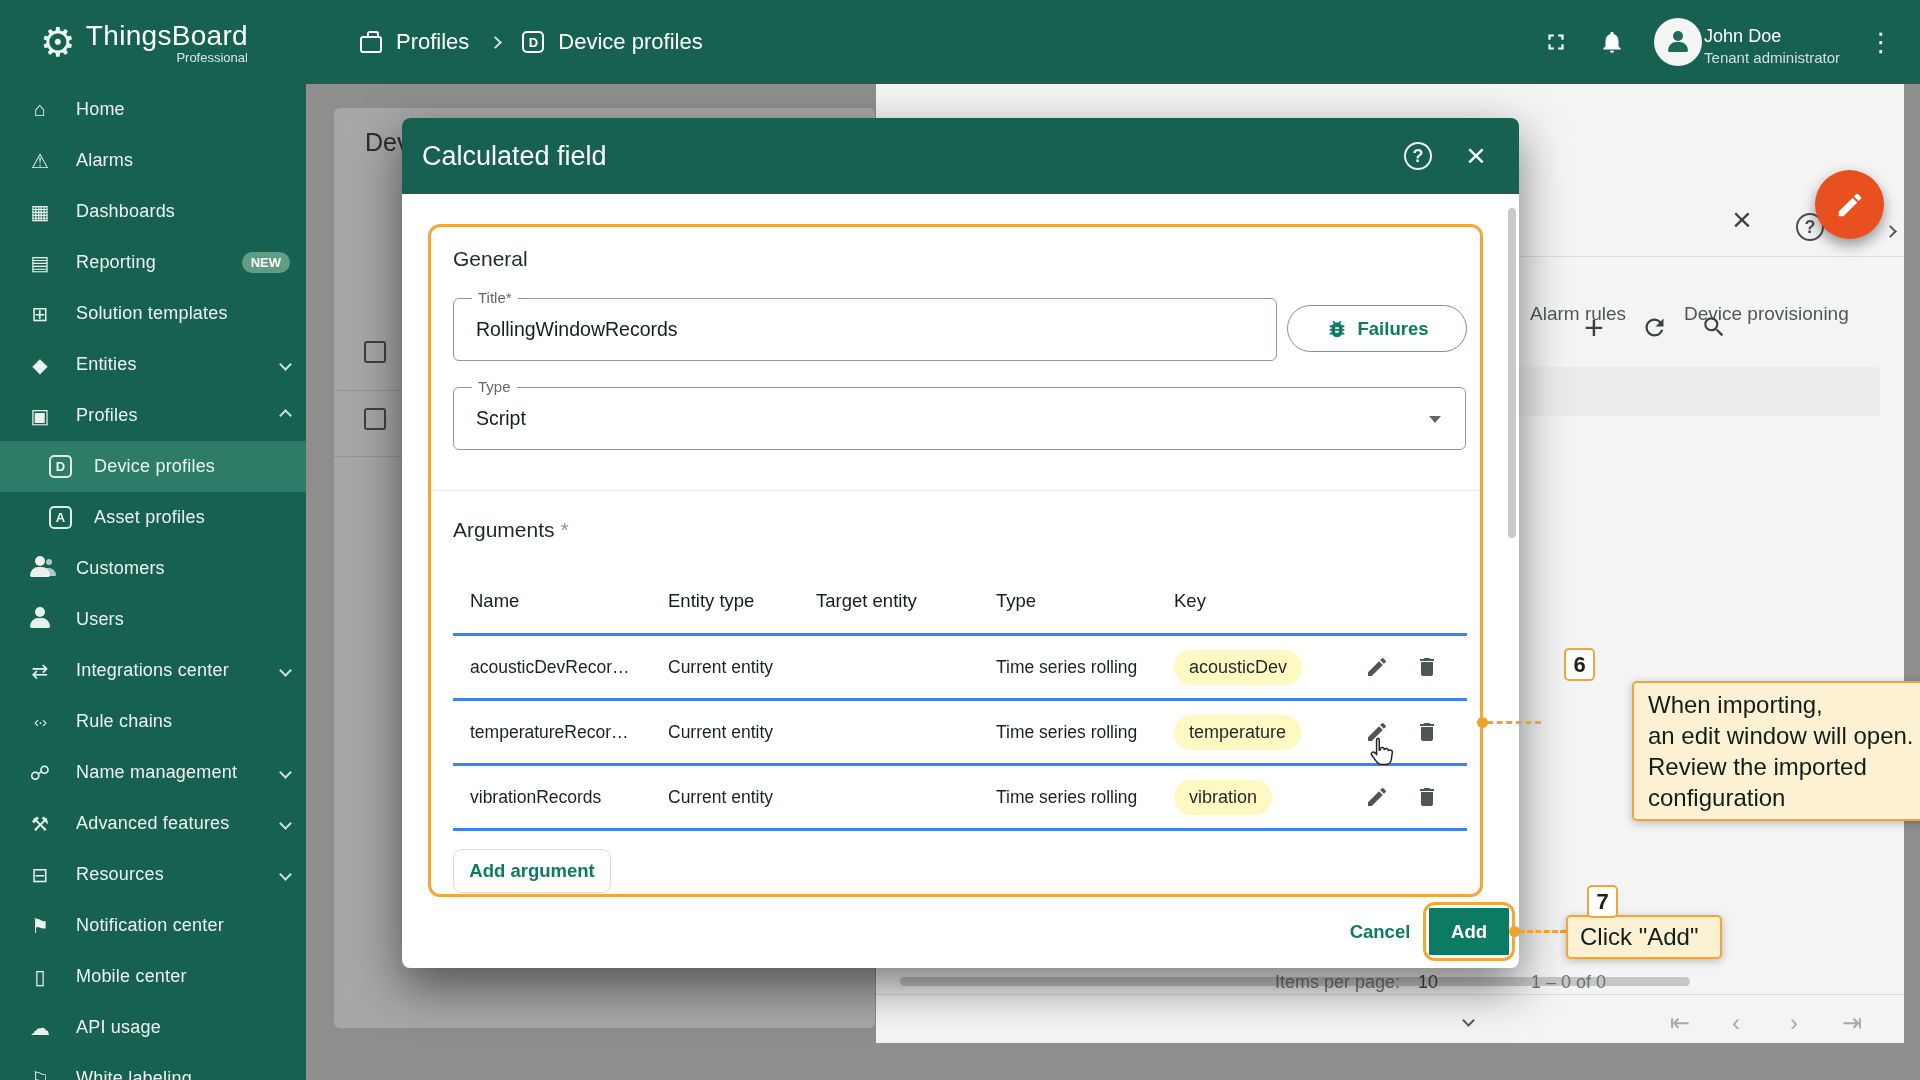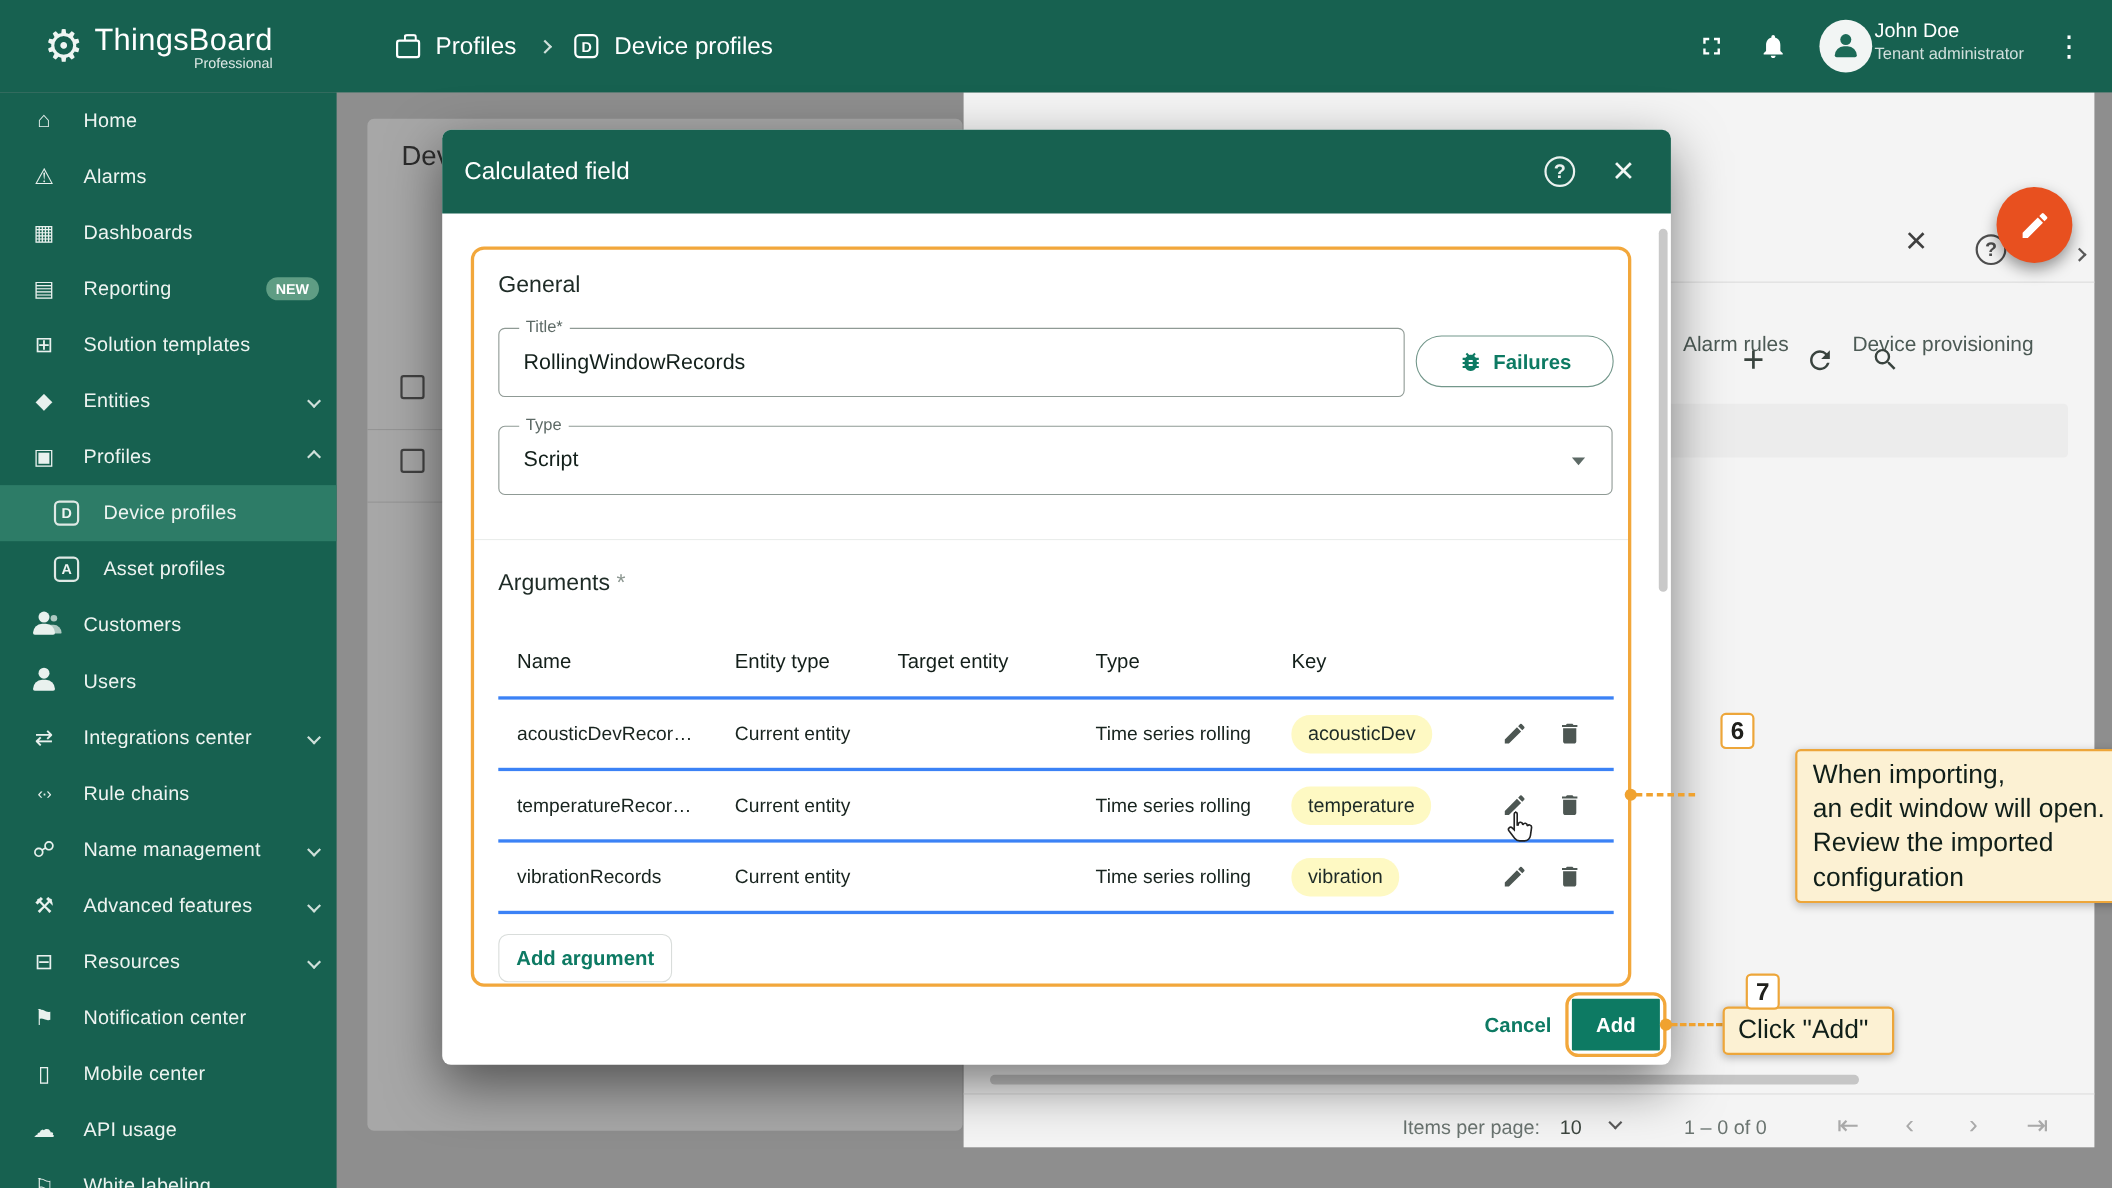--- a/index.html
+++ b/index.html
@@ -61,27 +61,27 @@
   .d-tabdiv{position:absolute;left:0;top:172px;width:1028px;height:1px;background:#dcdcdc}
   .d-tabchev{position:absolute;left:1010px;top:143px}
   .chev.dk{border-color:#5a5a5a}
   .fab{position:absolute;left:939px;top:86px;width:69px;height:69px;border-radius:50%;background:#e8501f;box-shadow:0 6px 14px rgba(0,0,0,.4);display:flex;align-items:center;justify-content:center;z-index:2}
   .fab svg{fill:#fff}
   .d-act{position:absolute;width:30px;height:30px;display:flex;align-items:center;justify-content:center}
   .d-act svg{fill:#39433e}
   .d-band{position:absolute;left:24px;top:283px;width:980px;height:49px;background:#ececec;border-radius:4px}
   .d-hscroll{position:absolute;left:24px;top:893px;width:790px;height:9px;background:#c6c6c6;border-radius:5px}
   .d-botdiv{position:absolute;left:0;top:910px;width:1028px;height:1px;background:#dcdcdc}
-  .d-foot{position:absolute;top:931px;font-size:18px;color:#6a7470}
+  .d-foot{position:absolute;top:888px;font-size:18px;color:#6a7470}
   .d-pg{position:absolute;top:925px;font-size:24px;color:#a9a9a9}
 
   
   .modal{position:absolute;left:402px;top:118px;width:1117px;height:850px;background:#fff;border-radius:8px;box-shadow:0 18px 48px rgba(0,0,0,.5);z-index:40}
   .m-head{position:absolute;left:0;top:0;width:1117px;height:76px;background:#176150;border-radius:8px 8px 0 0;display:flex;align-items:center;padding-left:20px}
-  .m-title{color:#fff;font-size:22px;font-weight:500}
+  .m-title{color:#fff;font-size:27px;font-weight:500}
   .m-help{position:absolute;left:1002px;top:24px;width:28px;height:28px;border:2.4px solid #eaf2ef;border-radius:50%;color:#eaf2ef;font-size:18px;font-weight:700;display:flex;align-items:center;justify-content:center}
   .m-close{position:absolute;left:1064px;top:20px;font-size:34px;color:#f2f7f5;line-height:1}
   .m-thumb{position:absolute;left:1106px;top:90px;width:8px;height:330px;background:#c9c9c9;border-radius:4px}
   .hl-box{position:absolute;left:26px;top:106px;width:1055px;height:673px;border:3px solid #f2a73b;border-radius:12px}
   .sect-h{position:absolute;font-size:21px;font-weight:500;color:#1e2b26}
   .fld{position:absolute;border:1.4px solid #8f9a95;border-radius:6px;background:#fff}
   .fld-lb{position:absolute;top:-10px;left:18px;background:#fff;padding:0 6px;font-size:15px;color:#5d6a66}
   .fld-val{position:absolute;left:22px;top:0;line-height:61px;font-size:19.5px;color:#13201b}
   .fld-arrow{position:absolute;right:24px;top:28px;width:0;height:0;border-left:6.5px solid transparent;border-right:6.5px solid transparent;border-top:7.5px solid #5d6a66}
   .btn-failures{position:absolute;left:856px;top:78px;width:180px;height:47px;border:1.8px solid #73978b;border-radius:24px;display:flex;align-items:center;justify-content:center;gap:10px;background:#fff}
@@ -175,21 +175,21 @@
       <span class="tb-ic">
         <svg width="26" height="26" viewBox="0 0 24 24">
             <path d="M7 14H5v5h5v-2H7v-3zm-2-4h2V7h3V5H5v5zm12 7h-3v2h5v-5h-2v3zM14 5v2h3v3h2V5h-5z"></path>
           </svg>
       </span>
       <span class="tb-ic">
         <svg width="26" height="26" viewBox="0 0 24 24">
             <path d="M12 22c1.1 0 2-.9 2-2h-4c0 1.1.9 2 2 2zm6-6v-5c0-3.07-1.63-5.64-4.5-6.32V4c0-.83-.67-1.5-1.5-1.5s-1.5.67-1.5 1.5v.68C7.64 5.36 6 7.92 6 11v5l-2 2v1h16v-1l-2-2z"></path>
           </svg>
       </span>
-      <span style="display:flex;align-items:flex-start;gap:2px">
+      <span style="display:flex;align-items:flex-end;gap:2px">
         <span class="avatar">
             <span class="person av-p"></span>
           </span>
         <span>
           <div class="tb-uname">John Doe</div>
           <div class="tb-urole">Tenant administrator</div>
         </span>
       </span>
       <span class="kebab">⋮</span>
     </div>

